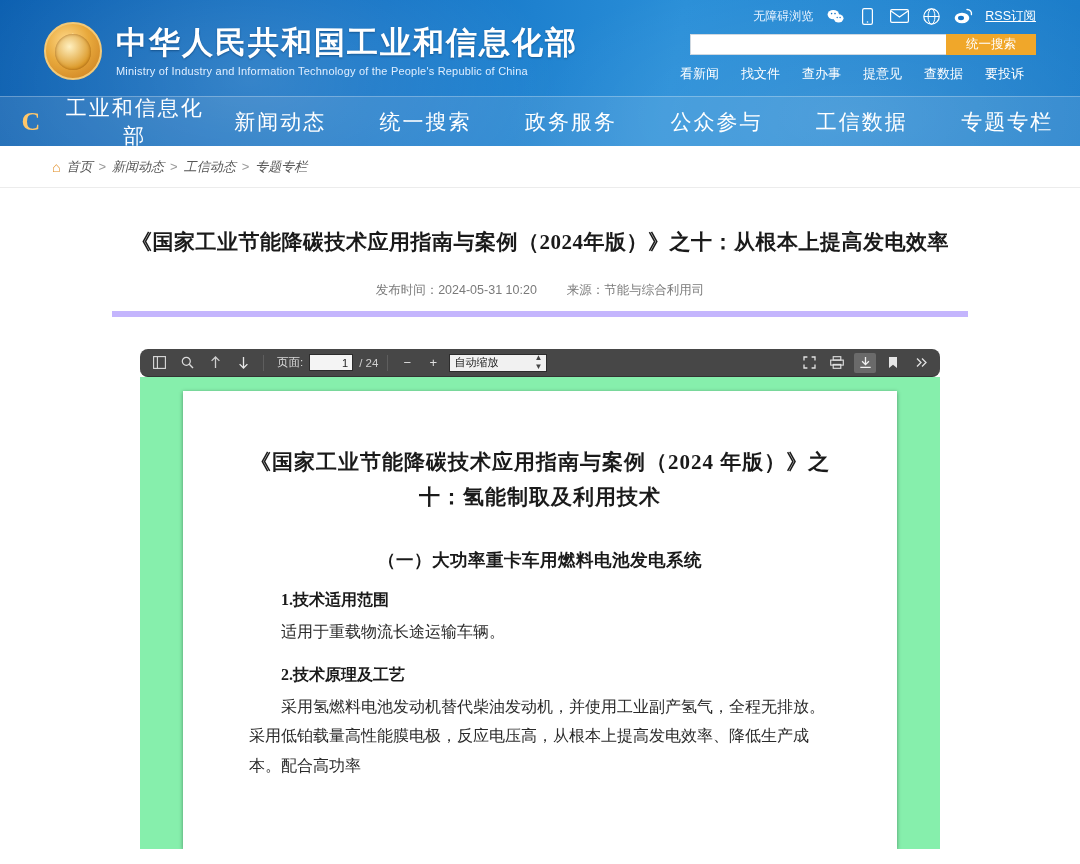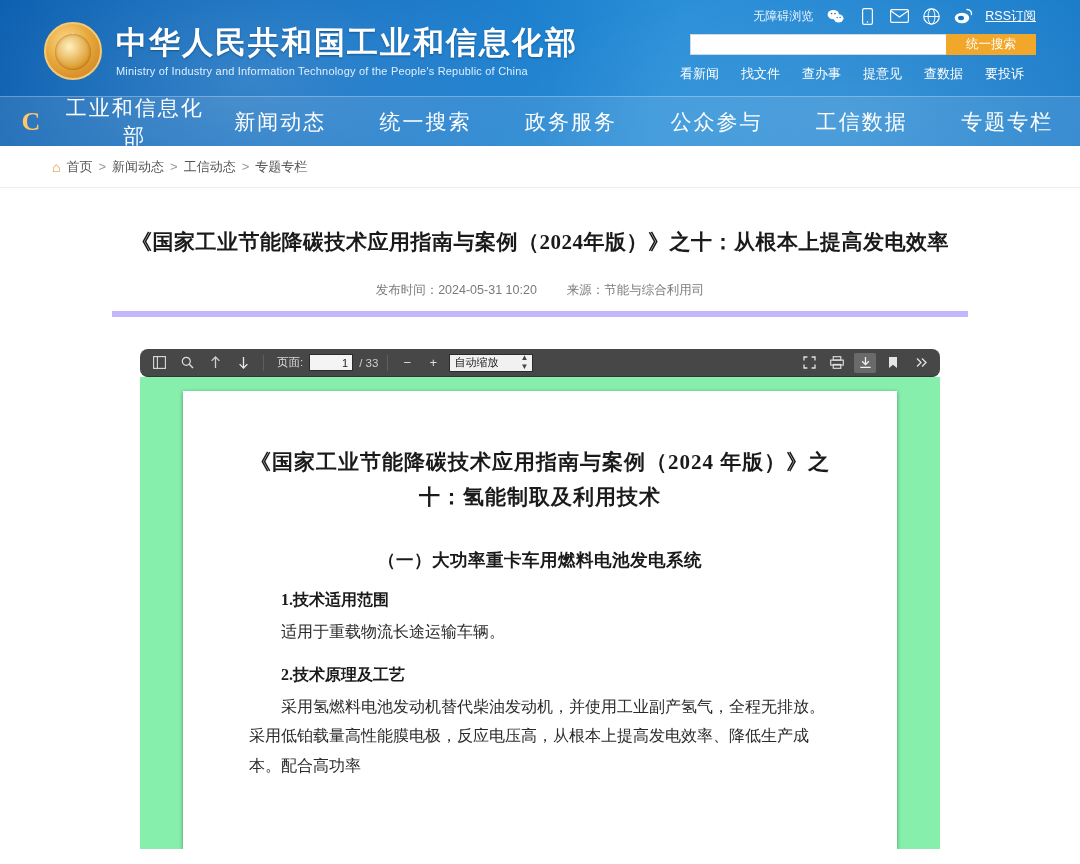--- a/index.html
+++ b/index.html
@@ -188,21 +188,21 @@
     height: 42px;
     border-bottom: 1px solid #ececec;
     display: flex;
     align-items: center;
     padding-left: 52px;
     gap: 6px;
     color: #555;
     font-size: 13px;
   }
   .home-icon { color: #e08a1e; font-size: 14px; line-height: 1; }
-  .crumb-bar a { color: #555; text-decoration: none; }
+  .crumb-bar a { color: #555; text-decoration: none; font-style: italic; }
   .crumb-sep { color: #999; }
 
   
   .article {
     padding-top: 40px;
   }
   .article-title {
     text-align: center;
     font-size: 21px;
     font-weight: bold;
@@ -268,21 +268,21 @@
   .page-total { color: #d0d0d0; font-size: 11.5px; }
   .zoom-btn {
     width: 20px; height: 18px;
     display: inline-flex;
     align-items: center;
     justify-content: center;
     font-size: 13px;
     color: #e0e0e0;
   }
   .zoom-select {
-    width: 84px; height: 18px;
+    width: 98px; height: 18px;
     background: #f1f1f1;
     border: 1px solid #2c2c2c;
     color: #222;
     font-size: 11px;
     display: flex;
     align-items: center;
     justify-content: space-between;
     padding: 0 4px;
   }
   .zoom-select .arrows { font-size: 8px; line-height: 1.05; color: #444; }
@@ -466,21 +466,21 @@
           </svg>
       </span>
       <span class="tb-btn">
         <svg width="11" height="13" viewBox="0 0 11 13">
             <path d="M5.5 12 L5.5 1 M1.6 8.1 L5.5 12 L9.4 8.1" fill="none" stroke="#e8e8e8" stroke-width="1.3"></path>
           </svg>
       </span>
       <span class="tb-sep"></span>
       <span class="page-label">页面:</span>
       <input class="page-input" type="text" value="1" style="">
-      <span class="page-total">/ 33</span>
+      <span class="page-total">/ 24</span>
       <span class="tb-sep"></span>
       <span class="zoom-btn">−</span>
       <span class="zoom-btn">+</span>
       <div class="zoom-select">
         <span>自动缩放</span>
         <span class="arrows">▲<br>▼</span>
       </div>
       <span class="tb-spacer"></span>
       <span class="tb-btn">
         <svg width="13" height="13" viewBox="0 0 13 13">

